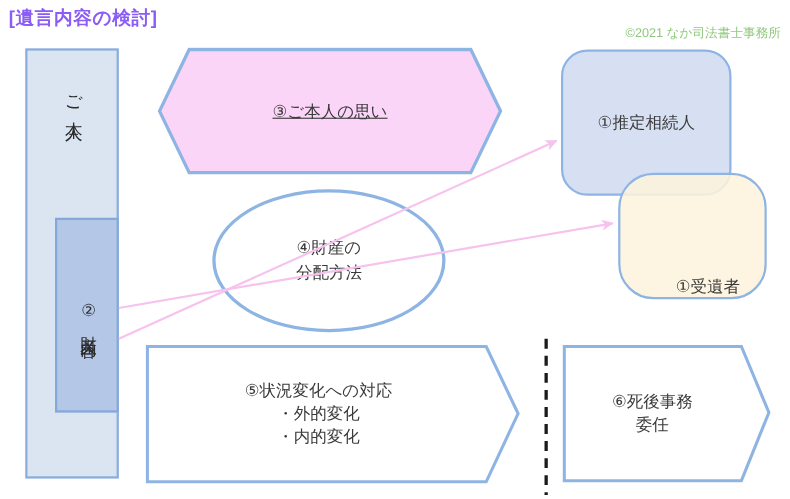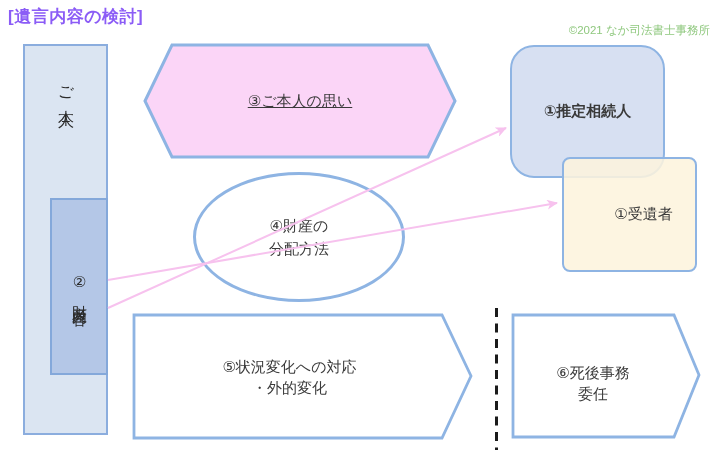--- a/index.html
+++ b/index.html
@@ -27,33 +27,33 @@
 
   
   .ellipse { position:absolute; left:193px; top:172px; width:212px; height:130px;
     background:#ffffff; border:3px solid #8eb4e3; border-radius:50%; box-sizing:border-box;
     display:flex; flex-direction:column; align-items:center; justify-content:center;
     font-size:15px; line-height:1.55; z-index:2; }
 
   
   .heirs-box { position:absolute; left:510px; top:45px; width:155px; height:133px;
     background:#d7e0f2; border:2.5px solid #8eb4e3; border-radius:24px; box-sizing:border-box;
-    display:flex; align-items:center; justify-content:center; font-size:15px; z-index:2;font-weight:bold; }
+    display:flex; align-items:center; justify-content:center; font-size:15px; z-index:2; }
   .legatee-box { position:absolute; left:562px; top:157px; width:135px; height:115px;
-    background:rgba(253,243,220,0.87); border:2.5px solid #8eb4e3; border-radius:8px; box-sizing:border-box;
-    display:flex; align-items:center; justify-content:center; font-size:15px; z-index:3;padding-left:28px; }
+    background:rgba(253,243,220,0.87); border:2.5px solid #8eb4e3; border-radius:32px; box-sizing:border-box;
+    display:flex; align-items:flex-end; justify-content:center; font-size:15px; z-index:3;padding-left:28px; }
 
   
   .pentagon-wrap { position:absolute; z-index:2; }
   .pentagon5 { left:132px; top:313px; width:342px; height:127px; }
   .pentagon6 { left:511px; top:313px; width:190px; height:126px; }
   .pentagon-wrap .label { position:absolute; left:0; top:0; display:flex; flex-direction:column;
     align-items:center; justify-content:center; font-size:15px; line-height:1.4; text-align:center; }
   .pentagon5 .label { width:315px; height:127px; }
-  .pentagon6 .label { width:164px; height:140px; }
+  .pentagon6 .label { width:164px; height:126px; }
 
   .overlay { position:absolute; left:0; top:0; width:718px; height:454px; z-index:10; pointer-events:none; }
 
   svg { display:block; }
 </style>
 </head>
 <body>
 
 <div id="canvas">
 
@@ -87,20 +87,21 @@
     <div>①受遺者</div>
   </div>
 
   <div class="pentagon-wrap pentagon5">
     <svg width="342" height="127" viewBox="0 0 342 127">
       <polygon points="2,2 310,2 339,63 310,125 2,125" fill="#ffffff" stroke="#8eb4e3" stroke-width="2.8" stroke-linejoin="miter"></polygon>
     </svg>
     <div class="label">
       <div>⑤状況変化への対応</div>
       <div>・外的変化</div>
+      <div>・内的変化</div>
     </div>
   </div>
 
   <div class="pentagon-wrap pentagon6">
     <svg width="190" height="126" viewBox="0 0 190 126">
       <polygon points="2,2 163,2 188,62 163,124 2,124" fill="#ffffff" stroke="#8eb4e3" stroke-width="2.8" stroke-linejoin="miter"></polygon>
     </svg>
     <div class="label">
       <div>⑥死後事務</div>
       <div>委任</div>

